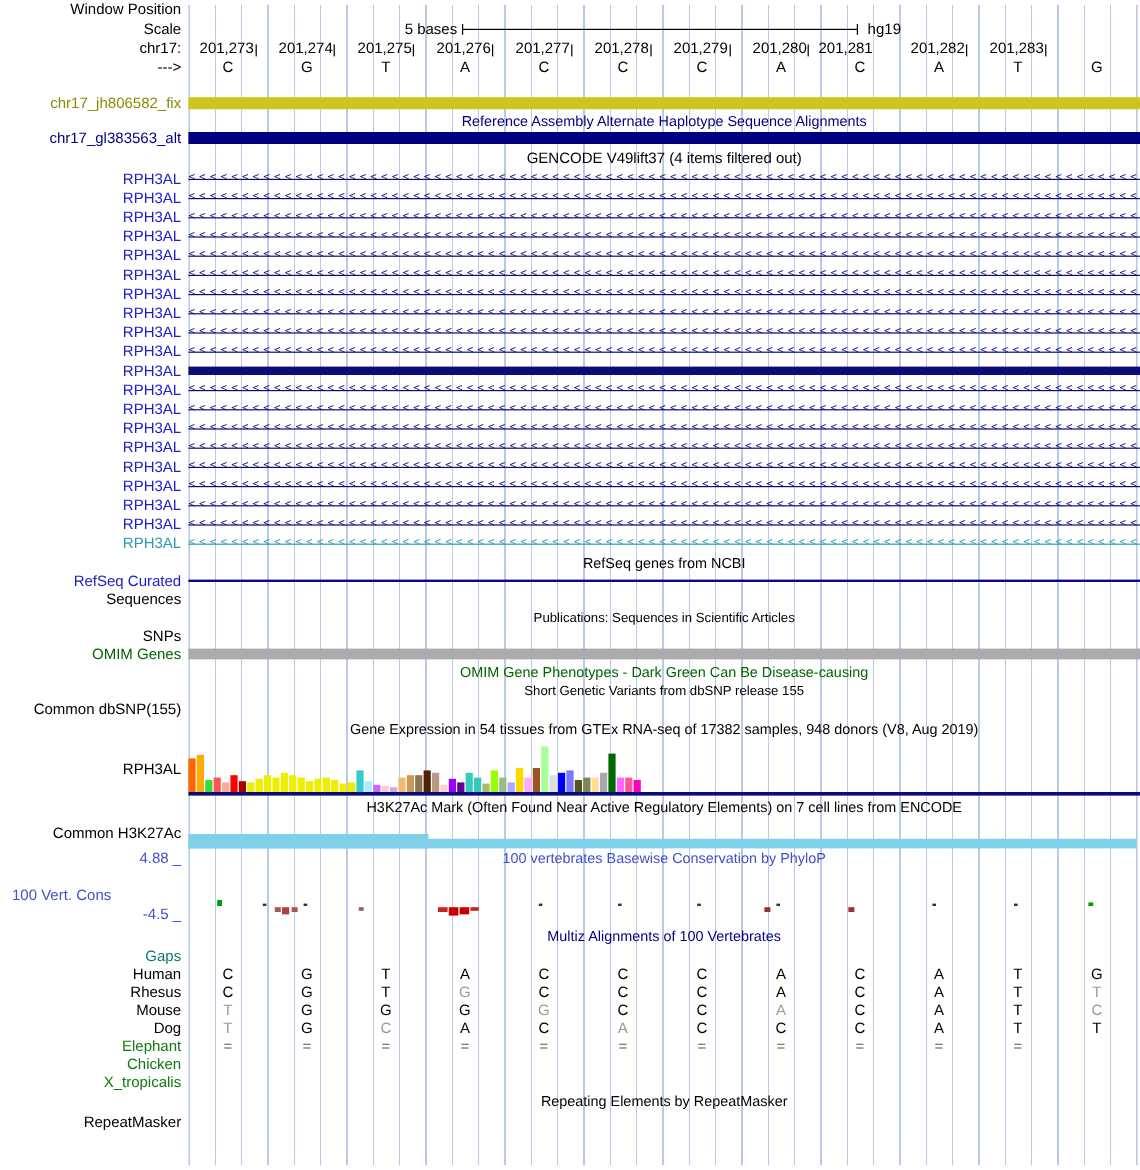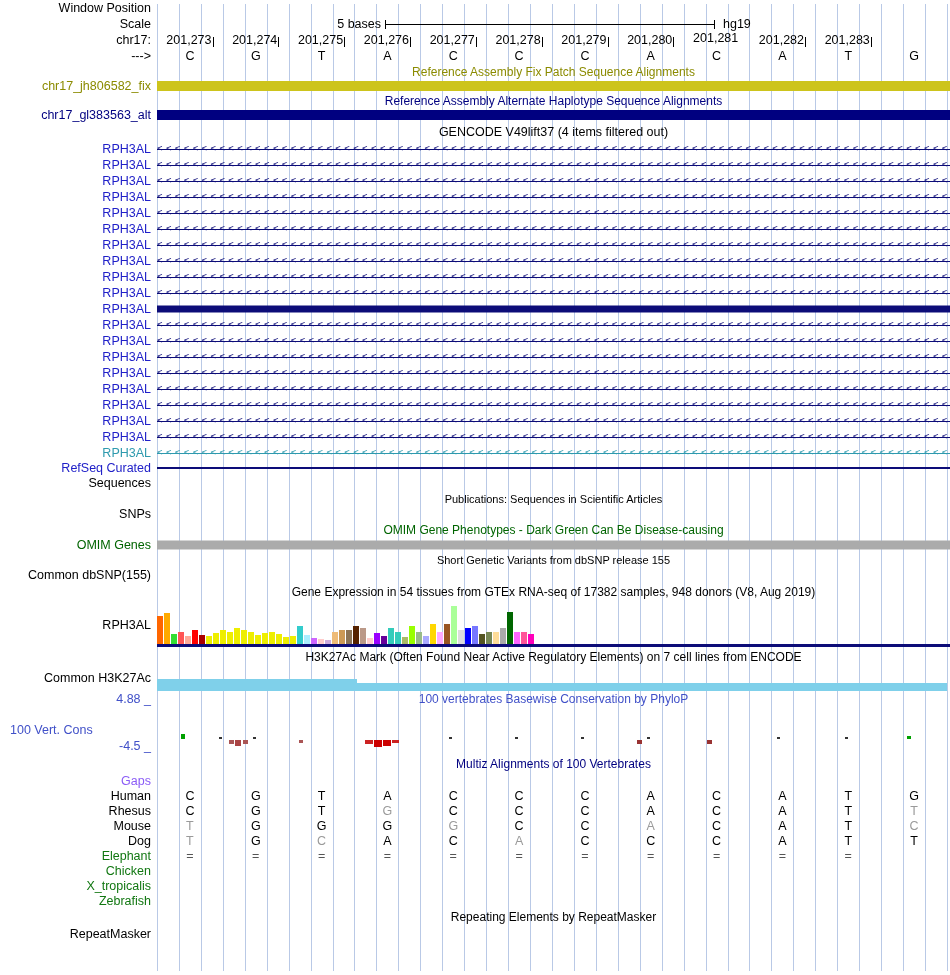--- a/index.html
+++ b/index.html
@@ -111,21 +111,21 @@
           <div class="rtick"></div>
         </div>
         <div class="rcell" style="left: 395px; width: 65.8333px;">
           <span>201,279</span>
           <div class="rtick"></div>
         </div>
         <div class="rcell" style="left: 460.833px; width: 65.8333px;">
           <span>201,280</span>
           <div class="rtick"></div>
         </div>
-        <div class="rcell" style="left: 526.667px; width: 64px; flex-direction: column;">
+        <div class="rcell" style="left: 526.667px; width: 43px;">
           <span>201,281</span>
           <div class="rtick"></div>
         </div>
         <div class="rcell" style="left: 592.5px; width: 65.8333px;">
           <span>201,282</span>
           <div class="rtick"></div>
         </div>
         <div class="rcell" style="left: 658.333px; width: 65.8333px;">
           <span>201,283</span>
           <div class="rtick"></div>
@@ -146,21 +146,20 @@
         <div class="bcell" style="left: 460.833px; width: 65.8333px;">A</div>
         <div class="bcell" style="left: 526.667px; width: 65.8333px;">C</div>
         <div class="bcell" style="left: 592.5px; width: 65.8333px;">A</div>
         <div class="bcell" style="left: 658.333px; width: 65.8333px;">T</div>
         <div class="bcell" style="left: 724.167px; width: 65.8333px;">G</div>
       </div>
   </div>
 
   <div class="row rh15">
     <div class="lab"></div>
-    <div class="trk title olive t12">Reference Assembly Fix Patch Sequence Alignments</div>
   </div>
   <div class="row rh14">
     <div class="lab olive">chr17_jh806582_fix</div>
     <div class="trk">
       <div class="fixbar"></div>
     </div>
   </div>
 
   <div class="row rh15">
     <div class="lab"></div>
@@ -312,49 +311,53 @@
       </div>
       <div class="row rh16">
         <div class="lab" style="color: rgb(46, 154, 174);">RPH3AL</div>
         <div class="trk">
           <div class="midline" style="background: rgb(46, 154, 174);"></div>
           <div class="chevtxt" style="color: rgb(46, 154, 174);">&lt;&lt;&lt;&lt;&lt;&lt;&lt;&lt;&lt;&lt;&lt;&lt;&lt;&lt;&lt;&lt;&lt;&lt;&lt;&lt;&lt;&lt;&lt;&lt;&lt;&lt;&lt;&lt;&lt;&lt;&lt;&lt;&lt;&lt;&lt;&lt;&lt;&lt;&lt;&lt;&lt;&lt;&lt;&lt;&lt;&lt;&lt;&lt;&lt;&lt;&lt;&lt;&lt;&lt;&lt;&lt;&lt;&lt;&lt;&lt;&lt;&lt;&lt;&lt;&lt;&lt;&lt;&lt;&lt;&lt;&lt;&lt;&lt;&lt;&lt;&lt;&lt;&lt;&lt;&lt;&lt;&lt;&lt;&lt;&lt;&lt;&lt;&lt;&lt;&lt;&lt;&lt;&lt;&lt;&lt;&lt;&lt;&lt;&lt;&lt;&lt;&lt;&lt;&lt;&lt;&lt;&lt;&lt;&lt;&lt;&lt;&lt;&lt;&lt;&lt;&lt;&lt;&lt;&lt;&lt;&lt;&lt;&lt;&lt;&lt;&lt;&lt;&lt;&lt;&lt;</div>
         </div>
       </div>
     </div>
 
+  <div class="row rh16">
+    <div class="lab"></div>
+    <div class="trk title t12">RefSeq genes from NCBI</div>
+  </div>
   <div class="row rh14">
     <div class="lab lblue">RefSeq Curated</div>
     <div class="trk">
       <div class="refline"></div>
     </div>
   </div>
 
   <div class="row rh16">
     <div class="lab">Sequences</div>
     <div class="trk"></div>
   </div>
   <div class="row rh15">
     <div class="lab"></div>
     <div class="trk title small">Publications: Sequences in Scientific Articles</div>
   </div>
   <div class="row rh16">
     <div class="lab">SNPs</div>
     <div class="trk"></div>
   </div>
 
-  <div class="row rh16">
-    <div class="lab"></div>
-    <div class="trk title green t12">OMIM Gene Phenotypes - Dark Green Can Be Disease-causing</div>
-  </div>
   <div class="row rh14">
     <div class="lab green">OMIM Genes</div>
     <div class="trk">
       <div class="omimbar"></div>
     </div>
+  </div>
+  <div class="row rh16">
+    <div class="lab"></div>
+    <div class="trk title green t12">OMIM Gene Phenotypes - Dark Green Can Be Disease-causing</div>
   </div>
 
   <div class="row rh15">
     <div class="lab"></div>
     <div class="trk title small">Short Genetic Variants from dbSNP release 155</div>
   </div>
   <div class="row rh16">
     <div class="lab">Common dbSNP(155)</div>
     <div class="trk"></div>
   </div>
@@ -468,21 +471,21 @@
         <div class="pmark" style="left: 750px; width: 4px; height: 3px; background: rgb(0, 160, 0); top: 29px;"></div>
       </div>
   </div>
 
   <div class="row rh18">
     <div class="lab"></div>
     <div class="trk title navyt t12">Multiz Alignments of 100 Vertebrates</div>
   </div>
   <div>
       <div class="row rh15">
-        <div class="lab" style="color: #8b5cf6; text-align: right;">Gaps</div>
+        <div class="lab" style="color: #0f766e; text-align: right;">Gaps</div>
         <div class="trk"></div>
       </div>
       <div class="row rh15">
         <div class="lab" style="color: rgb(0, 0, 0);">Human</div>
         <div class="trk">
           <div class="bcell" style="left: 0px; width: 65.8333px;">C</div>
           <div class="bcell" style="left: 65.8333px; width: 65.8333px;">G</div>
           <div class="bcell" style="left: 131.667px; width: 65.8333px;">T</div>
           <div class="bcell" style="left: 197.5px; width: 65.8333px;">A</div>
           <div class="bcell" style="left: 263.333px; width: 65.8333px;">C</div>
@@ -563,24 +566,20 @@
         </div>
       </div>
       <div class="row rh15">
         <div class="lab" style="color: rgb(17, 119, 17);">Chicken</div>
         <div class="trk"></div>
       </div>
       <div class="row rh15">
         <div class="lab" style="color: rgb(17, 119, 17);">X_tropicalis</div>
         <div class="trk"></div>
       </div>
-      <div class="row rh15">
-        <div class="lab" style="color: rgb(17, 119, 17);">Zebrafish</div>
-        <div class="trk"></div>
-      </div>
     </div>
 
   <div class="row rh18">
     <div class="lab"></div>
     <div class="trk title t12">Repeating Elements by RepeatMasker</div>
   </div>
   <div class="row rh16">
     <div class="lab">RepeatMasker</div>
     <div class="trk"></div>
   </div>

